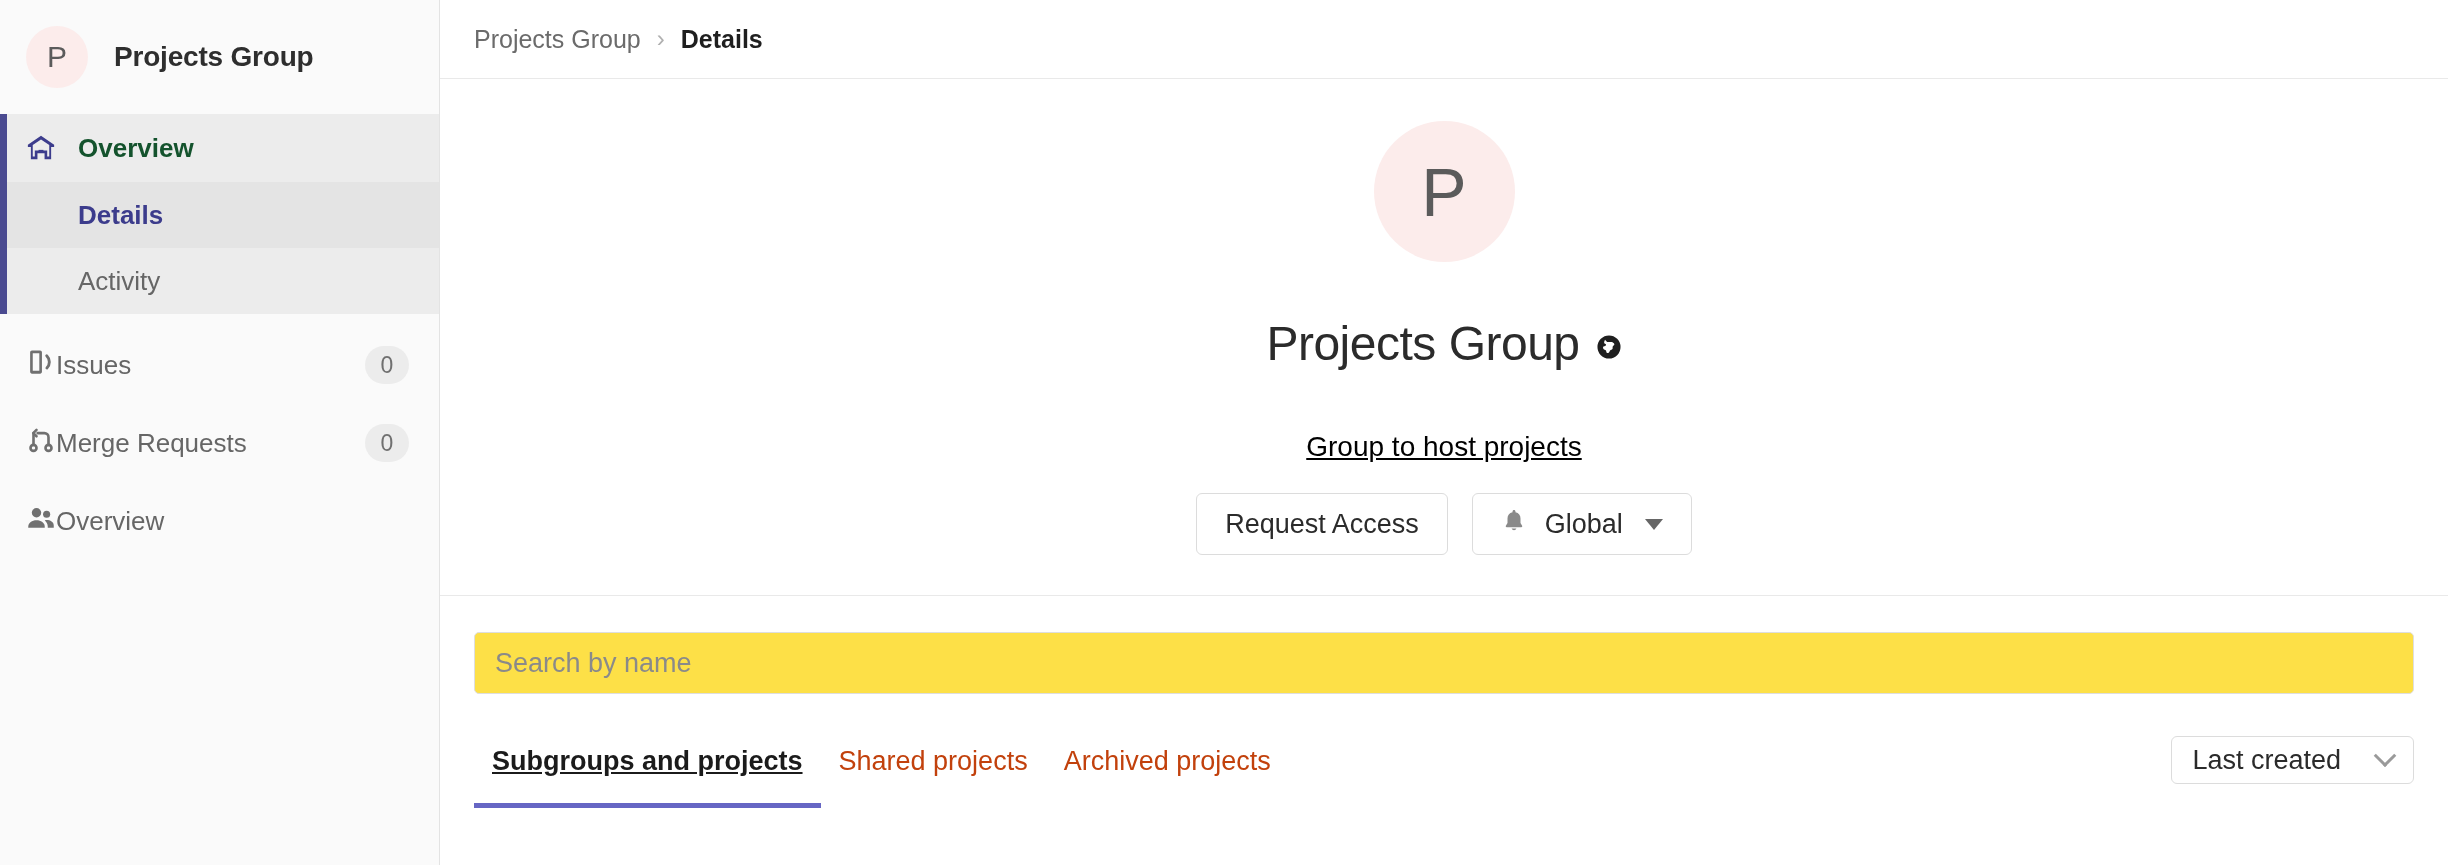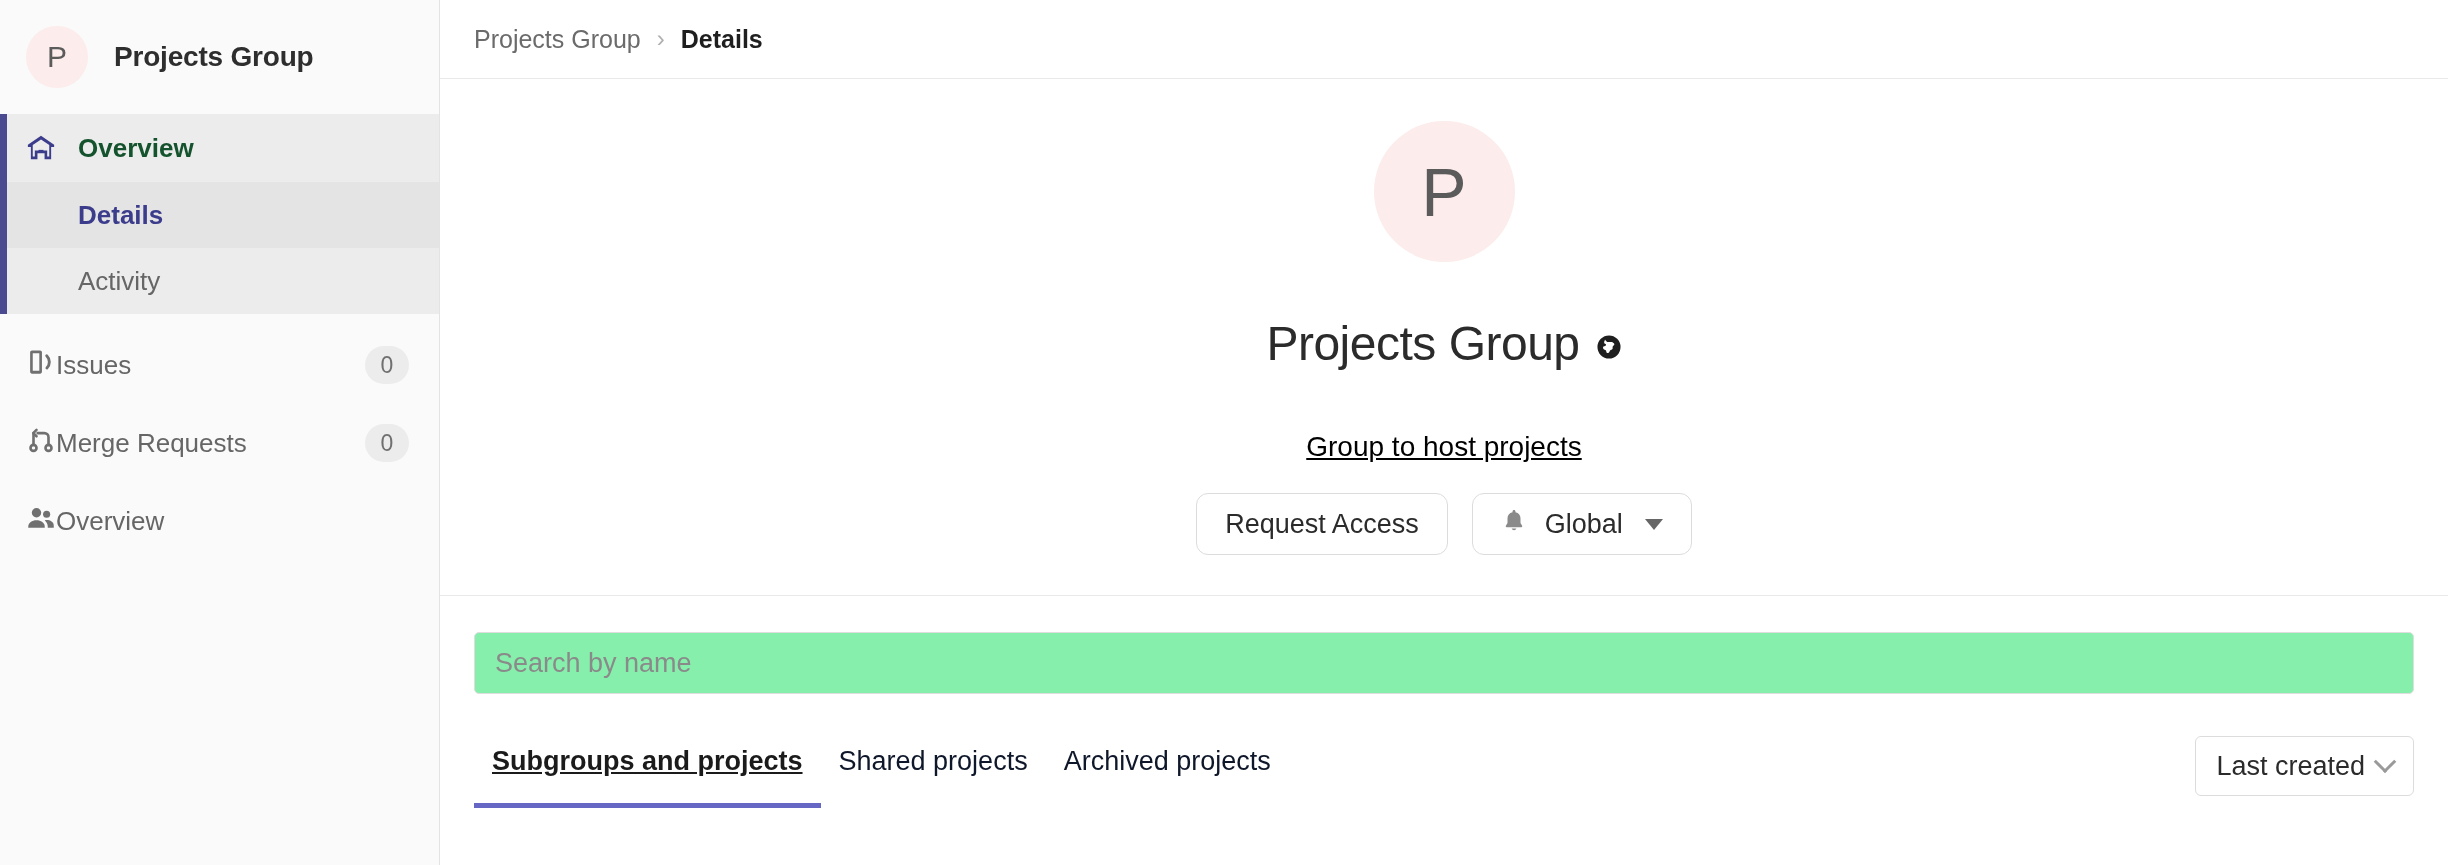--- a/index.html
+++ b/index.html
@@ -173,21 +173,21 @@
   .action-row {
     margin-top: 30px;
     display: flex;
     align-items: center;
     justify-content: center;
     gap: 24px;
   }
   .btn {
     border: 1px solid #dcdcdc;
     background: #fff;
-    border-radius: 12px;
+    border-radius: 6px;
     height: 62px;
     padding: 13px 28px;
     font-size: 27px;
     color: #2b2b2b;
     font-family: "Liberation Sans", sans-serif;
     display: flex;
     align-items: center;
     justify-content: center;
     cursor: pointer;
   }
@@ -204,40 +204,40 @@
   .search-input {
     width: 100%;
     height: 62px;
     border: 1px solid #dedede;
     border-radius: 5px;
     font-size: 27px;
     color: #2b2b2b;
     padding: 0 20px;
     font-family: "Liberation Sans", sans-serif;
     outline: none;
-    background: #86efac;
+    background: #fde047;
   }
   .search-input::placeholder { color: #8a8a8a; }
 
   .tabs-bar {
     margin-top: 38px;
     padding: 0 34px;
     display: flex;
     align-items: flex-start;
     justify-content: space-between;
     position: relative;
   }
   .tabs {
     display: flex;
     align-items: flex-end;
     gap: 0;
   }
   .tab {
     font-size: 27px;
-    color: #0f172a;
+    color: #c2410c;
     padding: 14px 18px 26px 18px;
     cursor: pointer;
     border-bottom: 5px solid transparent;
     white-space: nowrap;
   }
   .tab.active {
     color: #1b1b1b;
     font-weight: bold;
     border-bottom-color: #6666c4;
     text-decoration: underline;
@@ -247,23 +247,23 @@
     left: 34px; right: 34px;
     bottom: 0;
     height: 1px;
     background: #e6e6e6;
     z-index: -1;
   }
   .sort-btn {
     border: 1px solid #dcdcdc;
     background: #fff;
     border-radius: 6px;
-    height: 60px;
+    height: 48px;
     padding: 0 20px;
-    display: flex; align-items: center; gap: 12px;
+    display: flex; align-items: center; gap: 36px;
     font-size: 27px;
     color: #2b2b2b;
     cursor: pointer;
     margin-top: 4px;
   }
   .chev {
     width: 16px; height: 16px;
     border-right: 3px solid #9a9a9a;
     border-bottom: 3px solid #9a9a9a;
     transform: rotate(45deg) translate(-3px,-3px);

